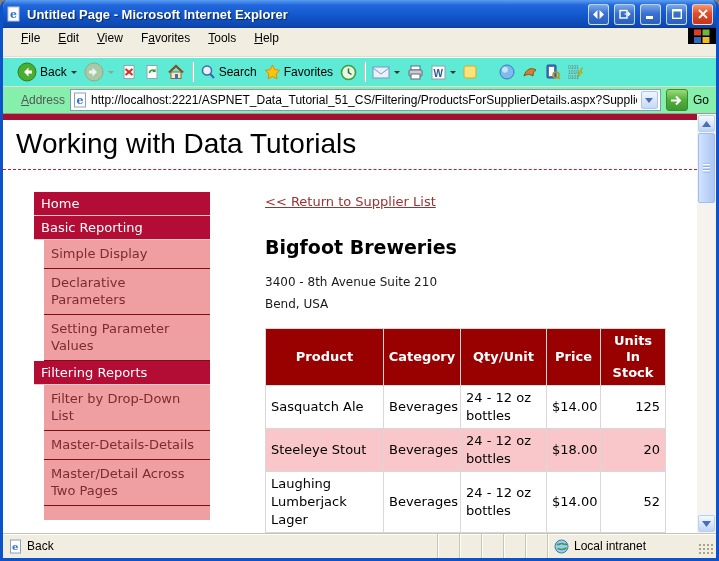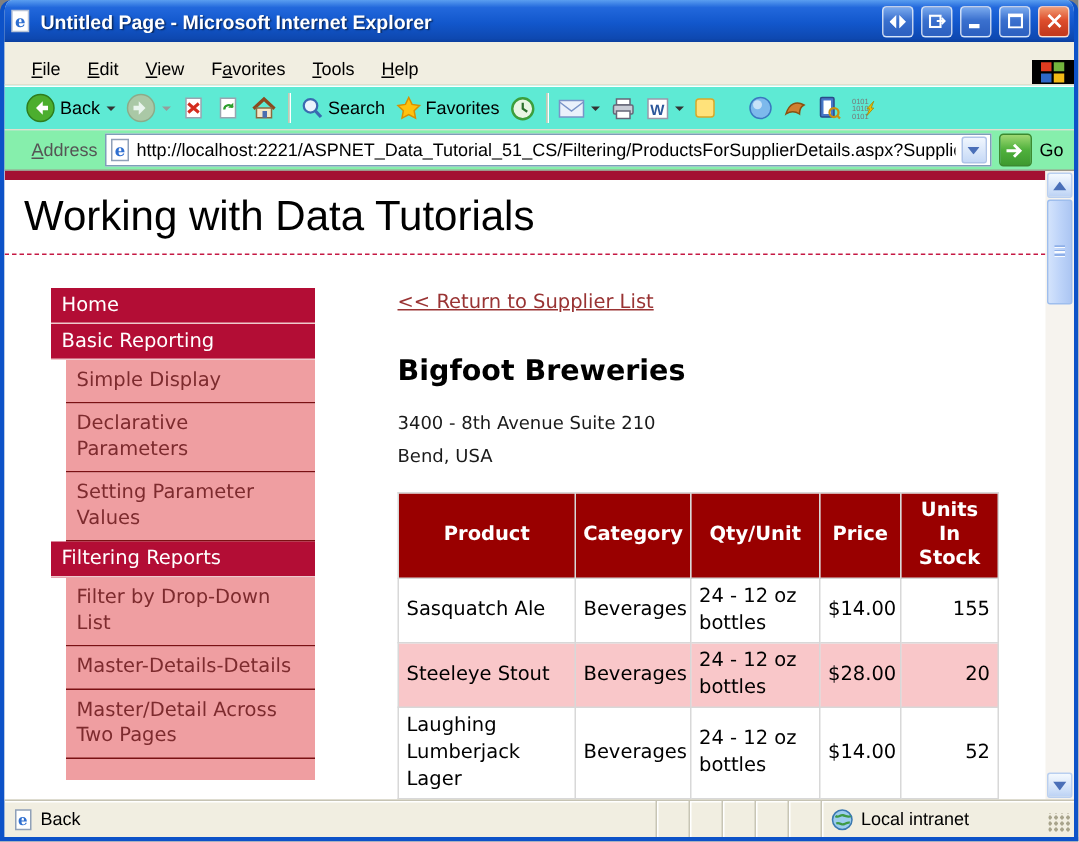--- a/index.html
+++ b/index.html
@@ -24,21 +24,21 @@
   .title-text { flex: 1; color: #fff; font-weight: bold; font-size: 13px; text-shadow: 1px 1px 1px rgba(0,0,0,.55); white-space: nowrap; overflow: hidden; }
   .tb-btn {
     width: 21px; height: 21px; border-radius: 3px; flex: 0 0 auto;
     border: 1px solid rgba(255,255,255,.7);
     background: linear-gradient(180deg,#79A9EE 0%,#3A70CE 45%,#2E62C2 90%);
     display: flex; align-items: center; justify-content: center;
   }
   .tb-btn.close { background: linear-gradient(180deg,#F09A72 0%,#DE4E2C 45%,#C43A1E 90%); }
 
   
-  .menubar { height: 29px; flex: 0 0 auto; display: flex; align-items: flex-end; background: #F1EEE1; border-bottom: 1px solid #E2DECC; }
+  .menubar { height: 29px; flex: 0 0 auto; display: flex; align-items: flex-start; background: #F1EEE1; border-bottom: 1px solid #E2DECC; }
   .bar-grip { width: 5px; margin: 4px 2px; border-left: 1px dotted #B6B29C; border-right: 1px dotted #fff; }
   .menu-items { display: flex; align-items: center; }
   .menu-item { padding: 3px 9px; font-size: 12px; color: #000; cursor: default; }
   .winlogo { margin-left: auto; width: 28px; background: #000; display: flex; align-items: center; justify-content: center; }
 
   .toolbar { height: 30px; flex: 0 0 auto; display: flex; align-items: center; gap: 1px; padding: 0 1px; background: #5eead4; border-top: 1px solid #fff; border-bottom: 1px solid #E2DECC; }
   .tool-btn { display: flex; align-items: center; gap: 3px; padding: 2px 3px; font-size: 12px; color: #000; border-radius: 3px; }
   .tool-btn.disabled { opacity: .95; }
   .caret { width: 0; height: 0; border-left: 3px solid transparent; border-right: 3px solid transparent; border-top: 3px solid #333; margin-left: 1px; }
   .caret.dim { border-top-color: #999; }
@@ -376,27 +376,27 @@
                   <th>Price</th>
                   <th>Units In Stock</th>
                 </tr>
               </thead>
             <tbody>
                 <tr>
                   <td>Sasquatch Ale</td>
                   <td>Beverages</td>
                   <td>24 - 12 oz bottles</td>
                   <td>$14.00</td>
-                  <td class="num">155</td>
+                  <td class="num">125</td>
                 </tr>
                 <tr class="alt">
                   <td>Steeleye Stout</td>
                   <td>Beverages</td>
                   <td>24 - 12 oz bottles</td>
-                  <td>$28.00</td>
+                  <td>$18.00</td>
                   <td class="num">20</td>
                 </tr>
                 <tr>
                   <td>Laughing Lumberjack Lager</td>
                   <td>Beverages</td>
                   <td>24 - 12 oz bottles</td>
                   <td>$14.00</td>
                   <td class="num">52</td>
                 </tr>
               </tbody>

